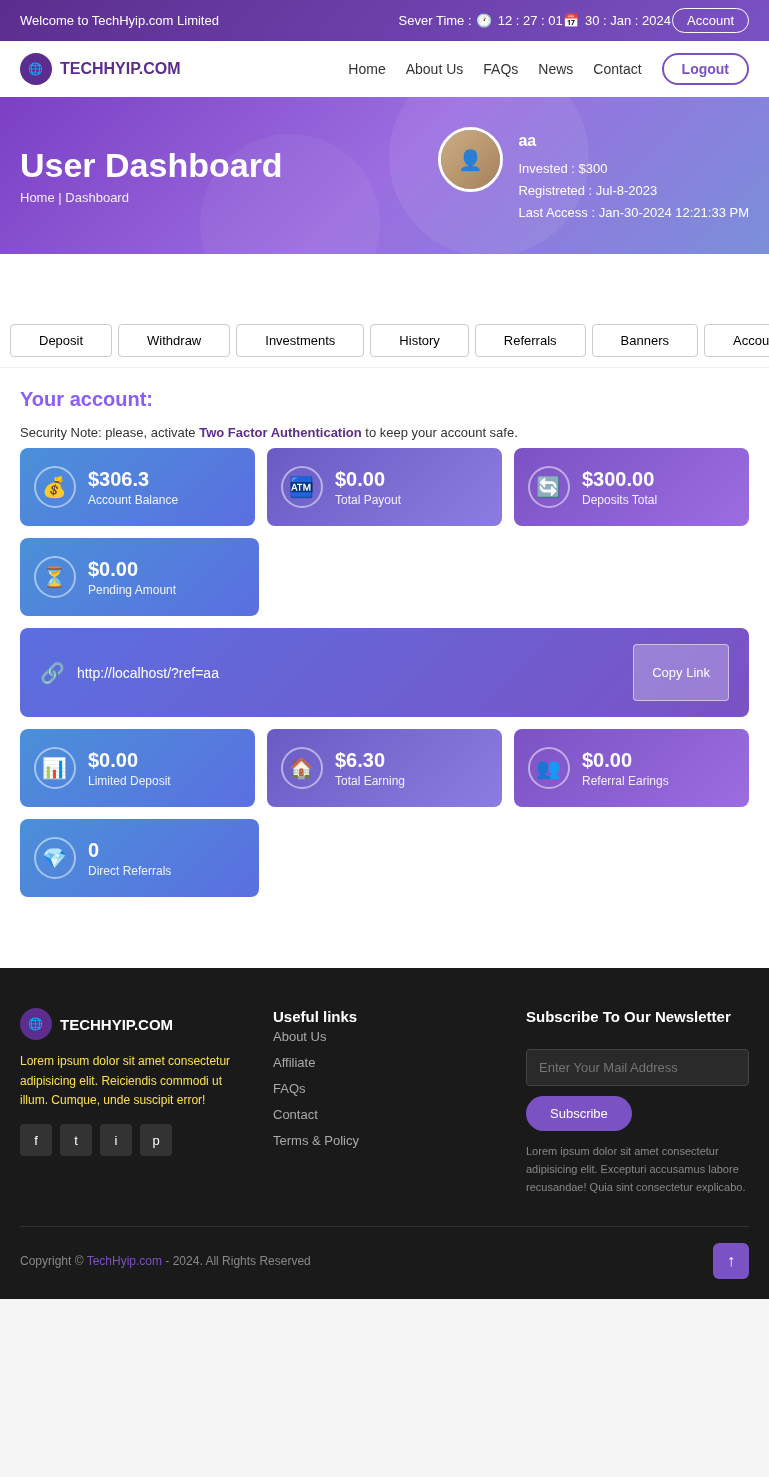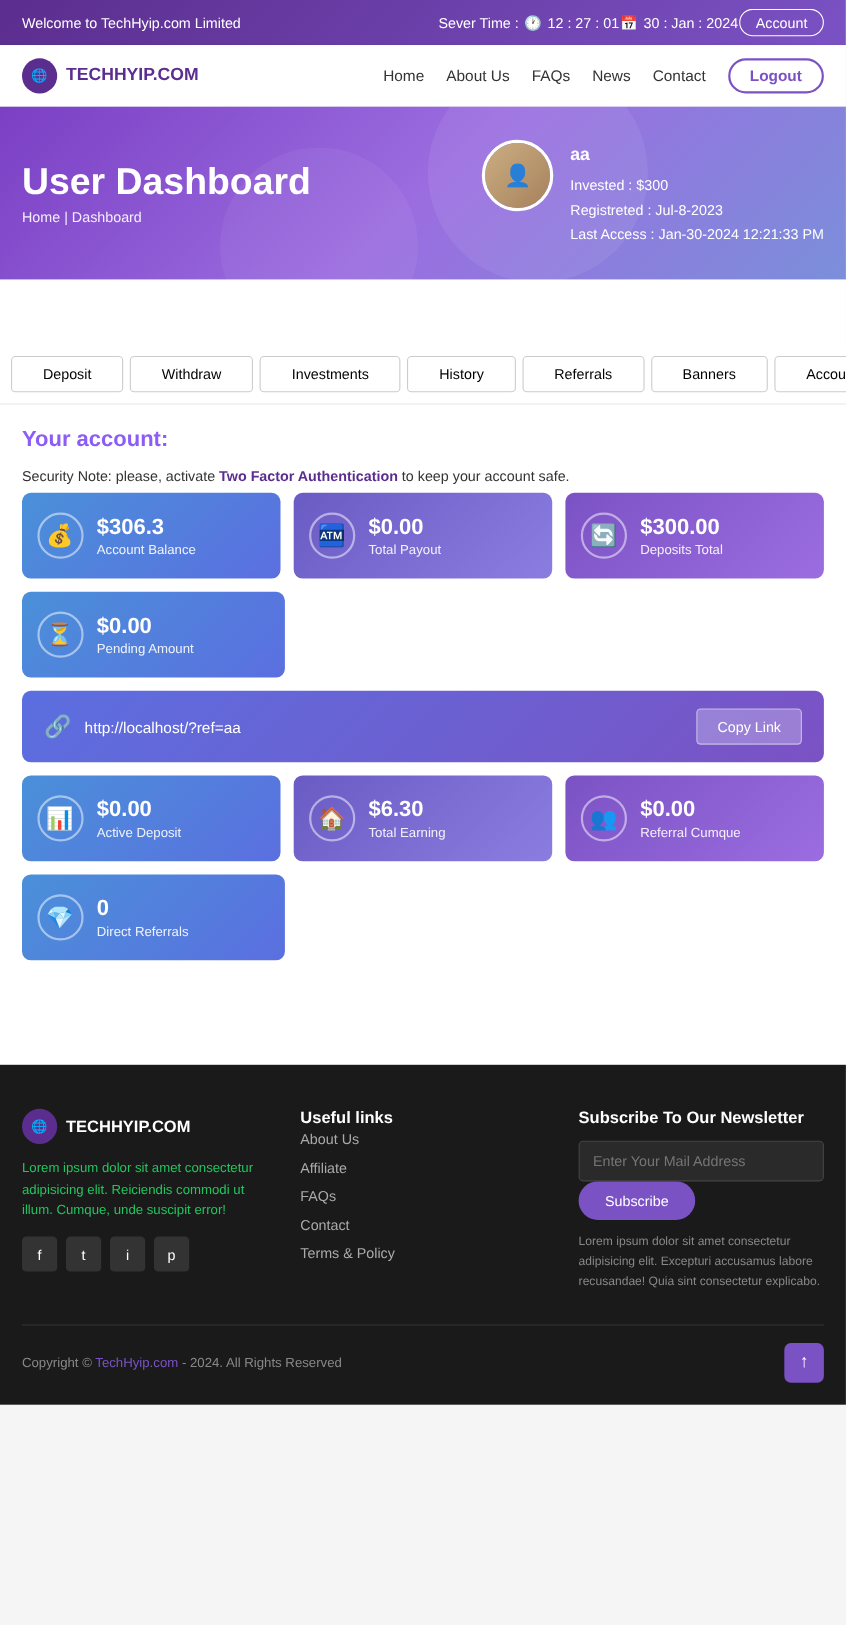--- a/index.html
+++ b/index.html
@@ -149,53 +149,54 @@
       align-items: center;
       margin-bottom: 12px;
       color: white;
     }
     .referral-link-left { display: flex; align-items: center; gap: 12px; font-size: 14px; }
     .link-icon { font-size: 20px; }
     .copy-link-btn {
       background: rgba(255,255,255,0.25);
       border: 1px solid rgba(255,255,255,0.5);
       color: white;
-      padding: 8px 18px;
+      padding: 20px 18px;
       border-radius: 4px;
       cursor: pointer;
       font-size: 13px;
     }
 
     
     .footer { background: #1a1a1a; color: #aaa; padding: 40px 20px 20px; }
     .footer-top { display: grid; grid-template-columns: 1fr 1fr 1fr; gap: 30px; margin-bottom: 30px; }
     .footer-brand .footer-logo { display: flex; align-items: center; gap: 8px; color: white; font-weight: bold; font-size: 15px; margin-bottom: 12px; }
-    .footer-brand p { font-size: 12px; line-height: 1.6; color: #22c55e; margin-bottom: 14px; }
+    .footer-brand p { font-size: 12px; line-height: 1.6; color: #fde047; margin-bottom: 14px; }
     .social-icons { display: flex; gap: 8px; }
     .social-icon {
       width: 32px; height: 32px;
       background: #333;
       border-radius: 4px;
       display: flex; align-items: center; justify-content: center;
       color: white; font-size: 13px; cursor: pointer;
       text-decoration: none;
     }
     .footer-links h3 { color: white; font-size: 15px; margin-bottom: 2px; }
     .footer-links ul { list-style: none; }
     .footer-links ul li { margin-bottom: 8px; }
     .footer-links ul li a { color: #aaa; text-decoration: none; font-size: 13px; }
-    .footer-subscribe h3 { color: white; font-size: 15px; margin-bottom: 12px; }
+    .footer-subscribe h3 { color: white; font-size: 15px; margin-bottom: 24px; }
     .subscribe-input {
       width: 100%;
       padding: 10px 12px;
       border: 1px solid #444;
       background: #2a2a2a;
       color: #aaa;
       font-size: 13px;
       border-radius: 4px;
+      margin-bottom: 10px;
     }
     .subscribe-btn {
       background: #7b52c4;
       color: white;
       border: none;
       padding: 10px 24px;
       border-radius: 20px;
       cursor: pointer;
       font-size: 13px;
       margin-bottom: 12px;
@@ -336,35 +337,35 @@
       <span>http://localhost/?ref=aa</span>
     </div>
     <button class="copy-link-btn">Copy Link</button>
   </div>
 
   <div class="stats-grid">
     <div class="stat-card stat-card-blue">
       <div class="stat-icon">📊</div>
       <div class="stat-info">
         <div class="amount">$0.00</div>
-        <div class="label">Active Deposit</div>
+        <div class="label">Limited Deposit</div>
       </div>
     </div>
     <div class="stat-card stat-card-medium">
       <div class="stat-icon">🏠</div>
       <div class="stat-info">
         <div class="amount">$6.30</div>
         <div class="label">Total Earning</div>
       </div>
     </div>
     <div class="stat-card stat-card-purple">
       <div class="stat-icon">👥</div>
       <div class="stat-info">
         <div class="amount">$0.00</div>
-        <div class="label">Referral Cumque</div>
+        <div class="label">Referral Earings</div>
       </div>
     </div>
   </div>
 
   <div style="display:grid;grid-template-columns:1fr 2fr;gap:12px;margin-bottom:12px;">
     <div class="stat-card stat-card-blue">
       <div class="stat-icon">💎</div>
       <div class="stat-info">
         <div class="amount">0</div>
         <div class="label">Direct Referrals</div>

